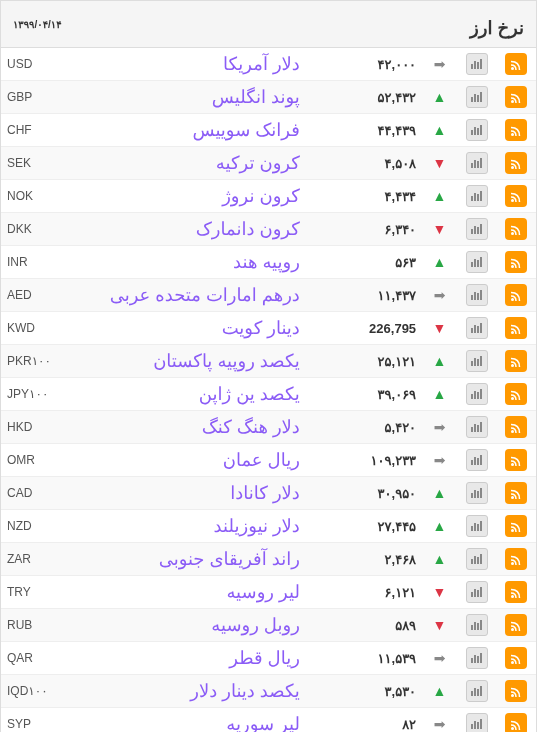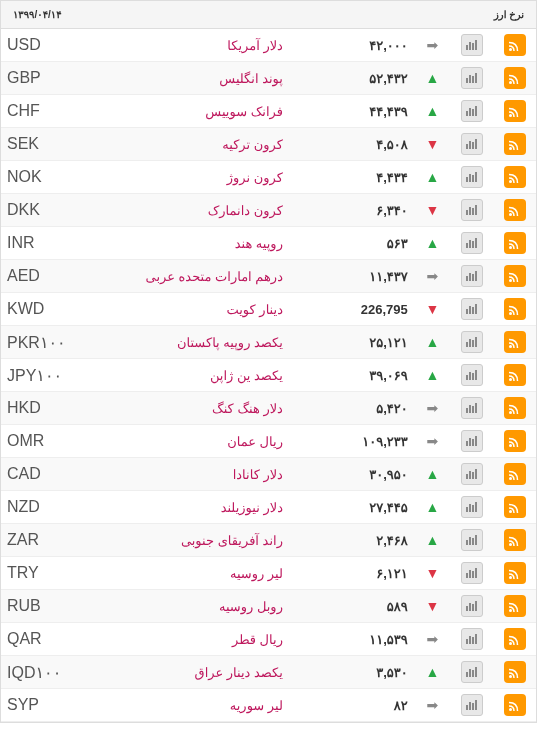--- a/index.html
+++ b/index.html
@@ -19,22 +19,23 @@
       display: flex;
       justify-content: space-between;
       align-items: center;
       background: #f5f5f5;
       padding: 8px 12px;
       border-bottom: 1px solid #ddd;
       direction: rtl;
     }
     .header-title {
       font-weight: bold;
-      font-size: 10px;
+      font-size: 18px;
       color: #333;
+      margin-top: 8px;
     }
     .header-date {
       font-size: 10px;
       color: #333;
       font-weight: bold;
     }
     table {
       width: 100%;
       border-collapse: collapse;
       direction: rtl;
@@ -47,28 +48,28 @@
     }
     td {
       padding: 5px 6px;
       border-bottom: 1px solid #eee;
       vertical-align: middle;
       white-space: nowrap;
     }
     .col-code {
       text-align: left;
       color: #555;
-      font-size: 16px;
+      font-size: 12px;
       width: 60px;
       direction: ltr;
     }
     .col-name {
       text-align: right;
-      color: #be185d;
-      font-size: 13px;
+      color: #8b5cf6;
+      font-size: 18px;
       width: 160px;
     }
     .col-price {
       font-size: 13px;
       font-weight: bold;
       width: 100px;
     }
     .col-arrow {
       text-align: center;
       width: 30px;
@@ -524,21 +525,21 @@
           <td class="col-icon2"><span class="chart-icon">
     <svg width="14" height="12" viewBox="0 0 14 12">
       <rect x="1" y="6" width="2" height="5" fill="#888"></rect>
       <rect x="4" y="3" width="2" height="8" fill="#888"></rect>
       <rect x="7" y="4" width="2" height="7" fill="#888"></rect>
       <rect x="10" y="1" width="2" height="10" fill="#888"></rect>
     </svg>
   </span></td>
           <td class="col-arrow"><span class="arrow-up">▲</span></td>
           <td class="col-price">۳,۵۳۰</td>
-          <td class="col-name">یکصد دینار عراق</td>
+          <td class="col-name">یکصد دینار دلار</td>
           <td class="col-code">IQD۱۰۰</td>
         </tr>
         <tr>
           <td class="col-icon1"><span class="rss-icon">
     <svg width="13" height="13" viewBox="0 0 13 13" fill="none">
       <circle cx="2.5" cy="10.5" r="1.5" fill="white"></circle>
       <path d="M1 7 Q6 7 6 12" stroke="white" stroke-width="1.5" fill="none"></path>
       <path d="M1 3.5 Q9.5 3.5 9.5 12" stroke="white" stroke-width="1.5" fill="none"></path>
     </svg>
   </span></td>

